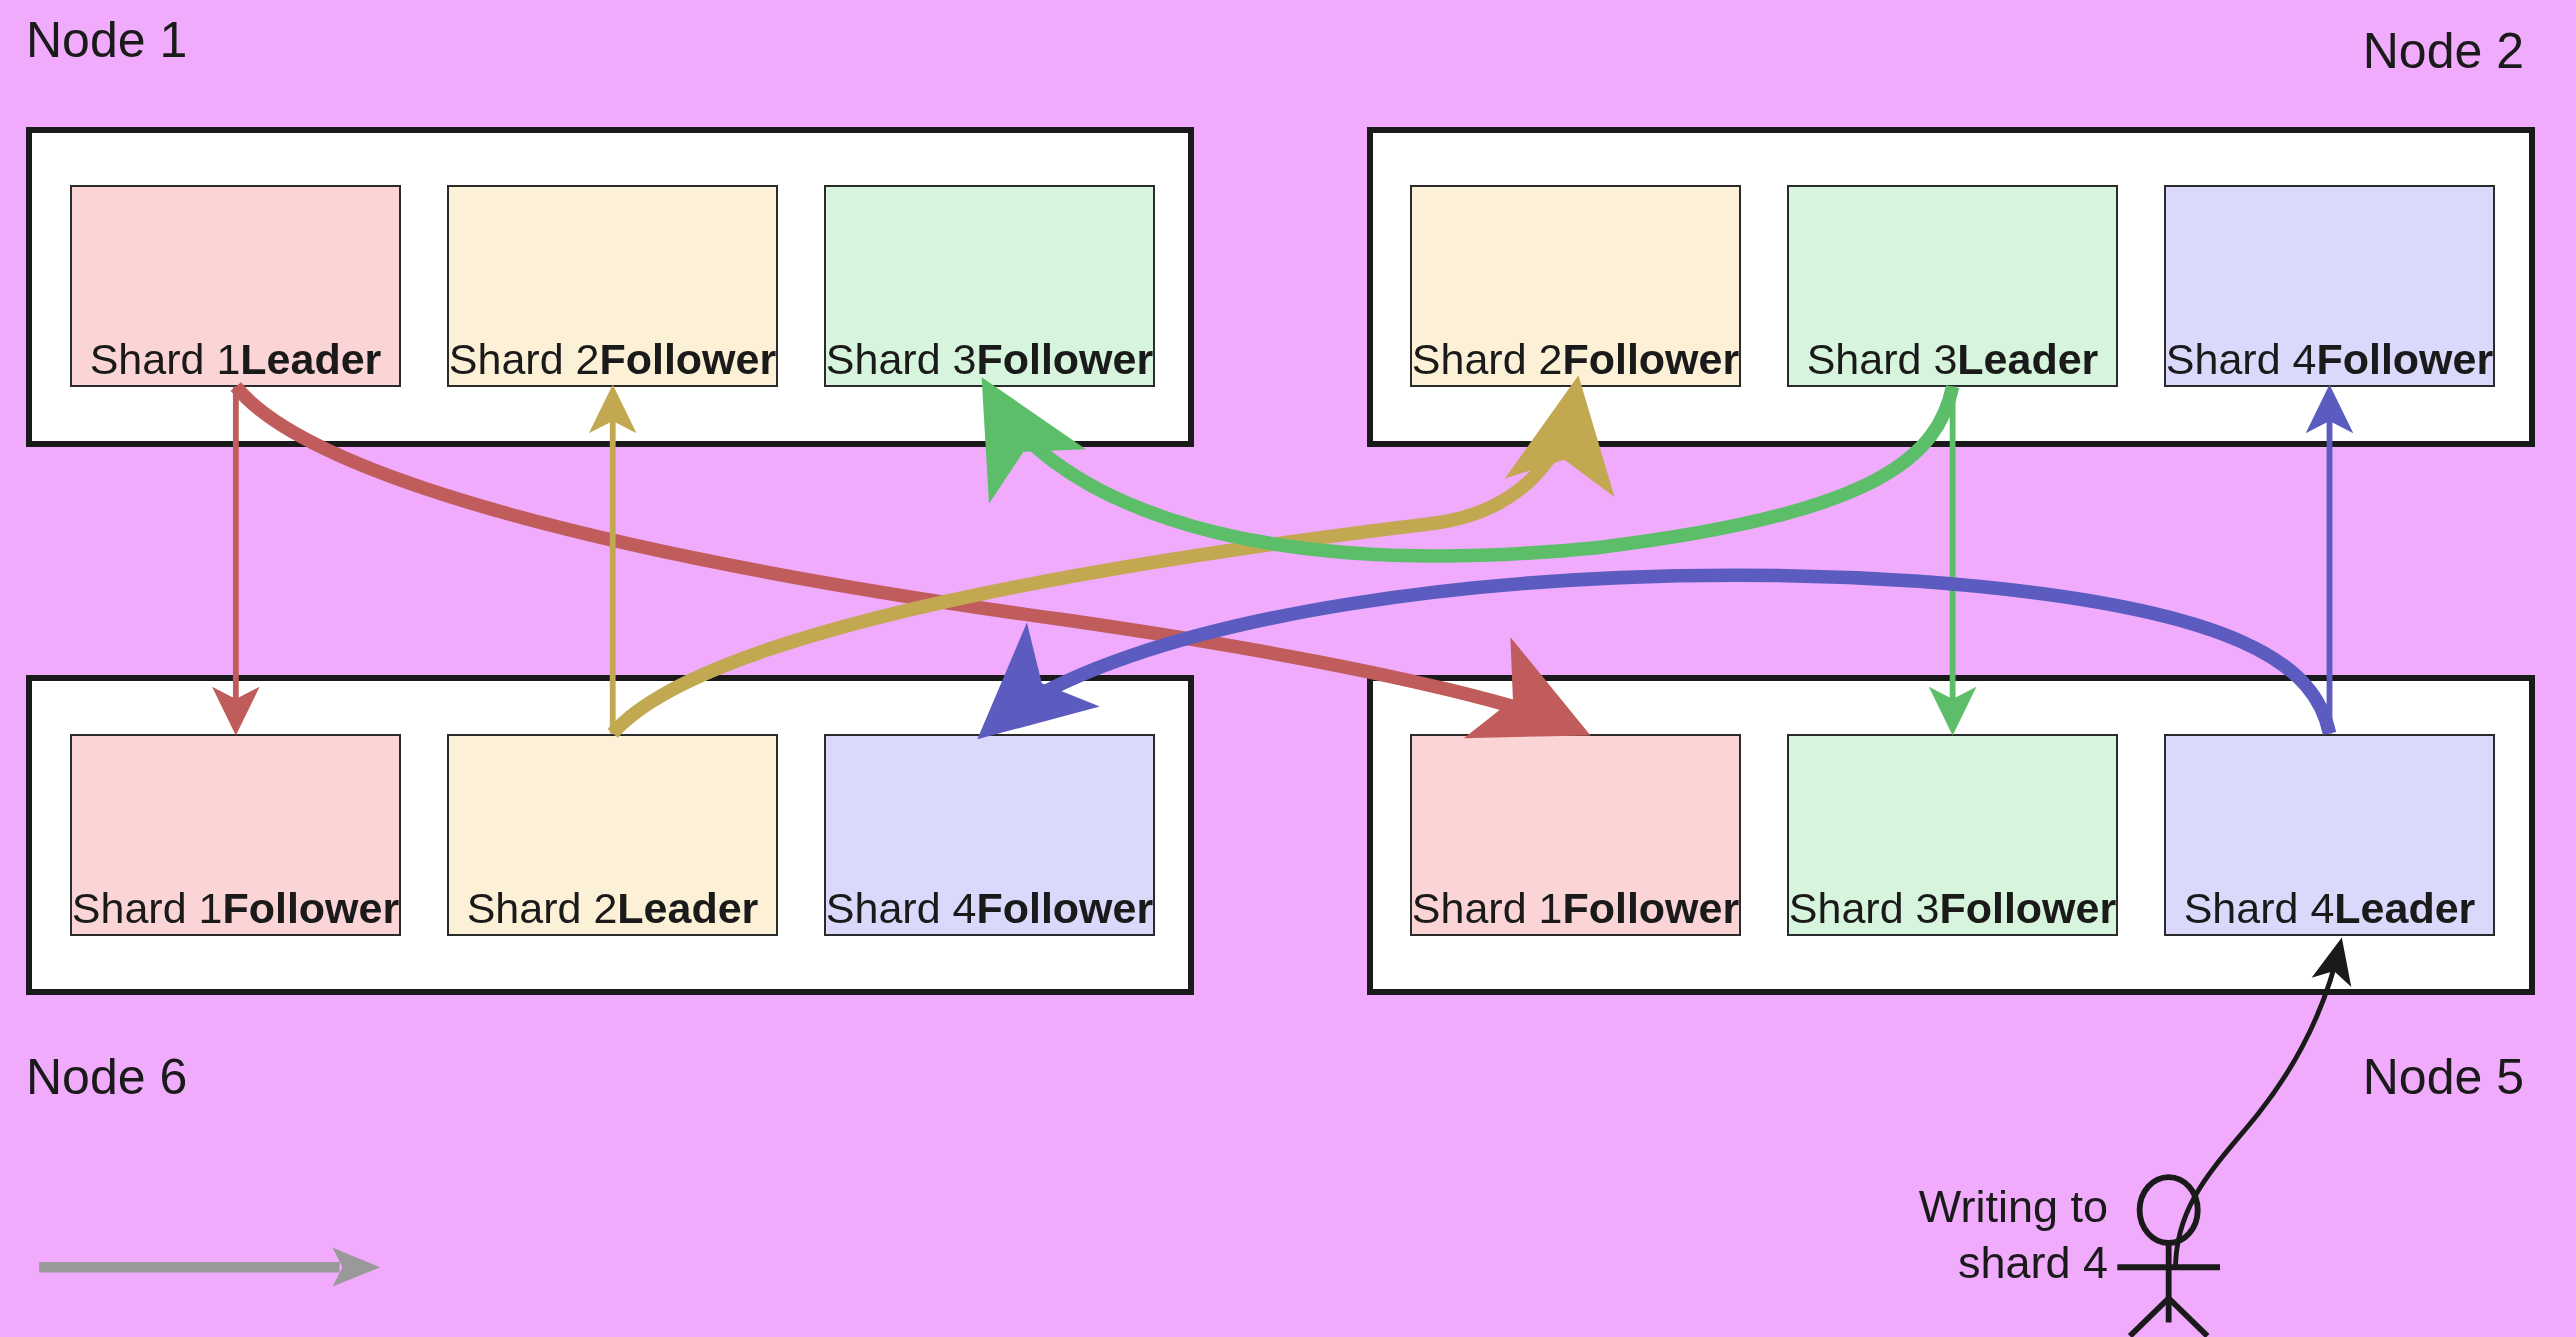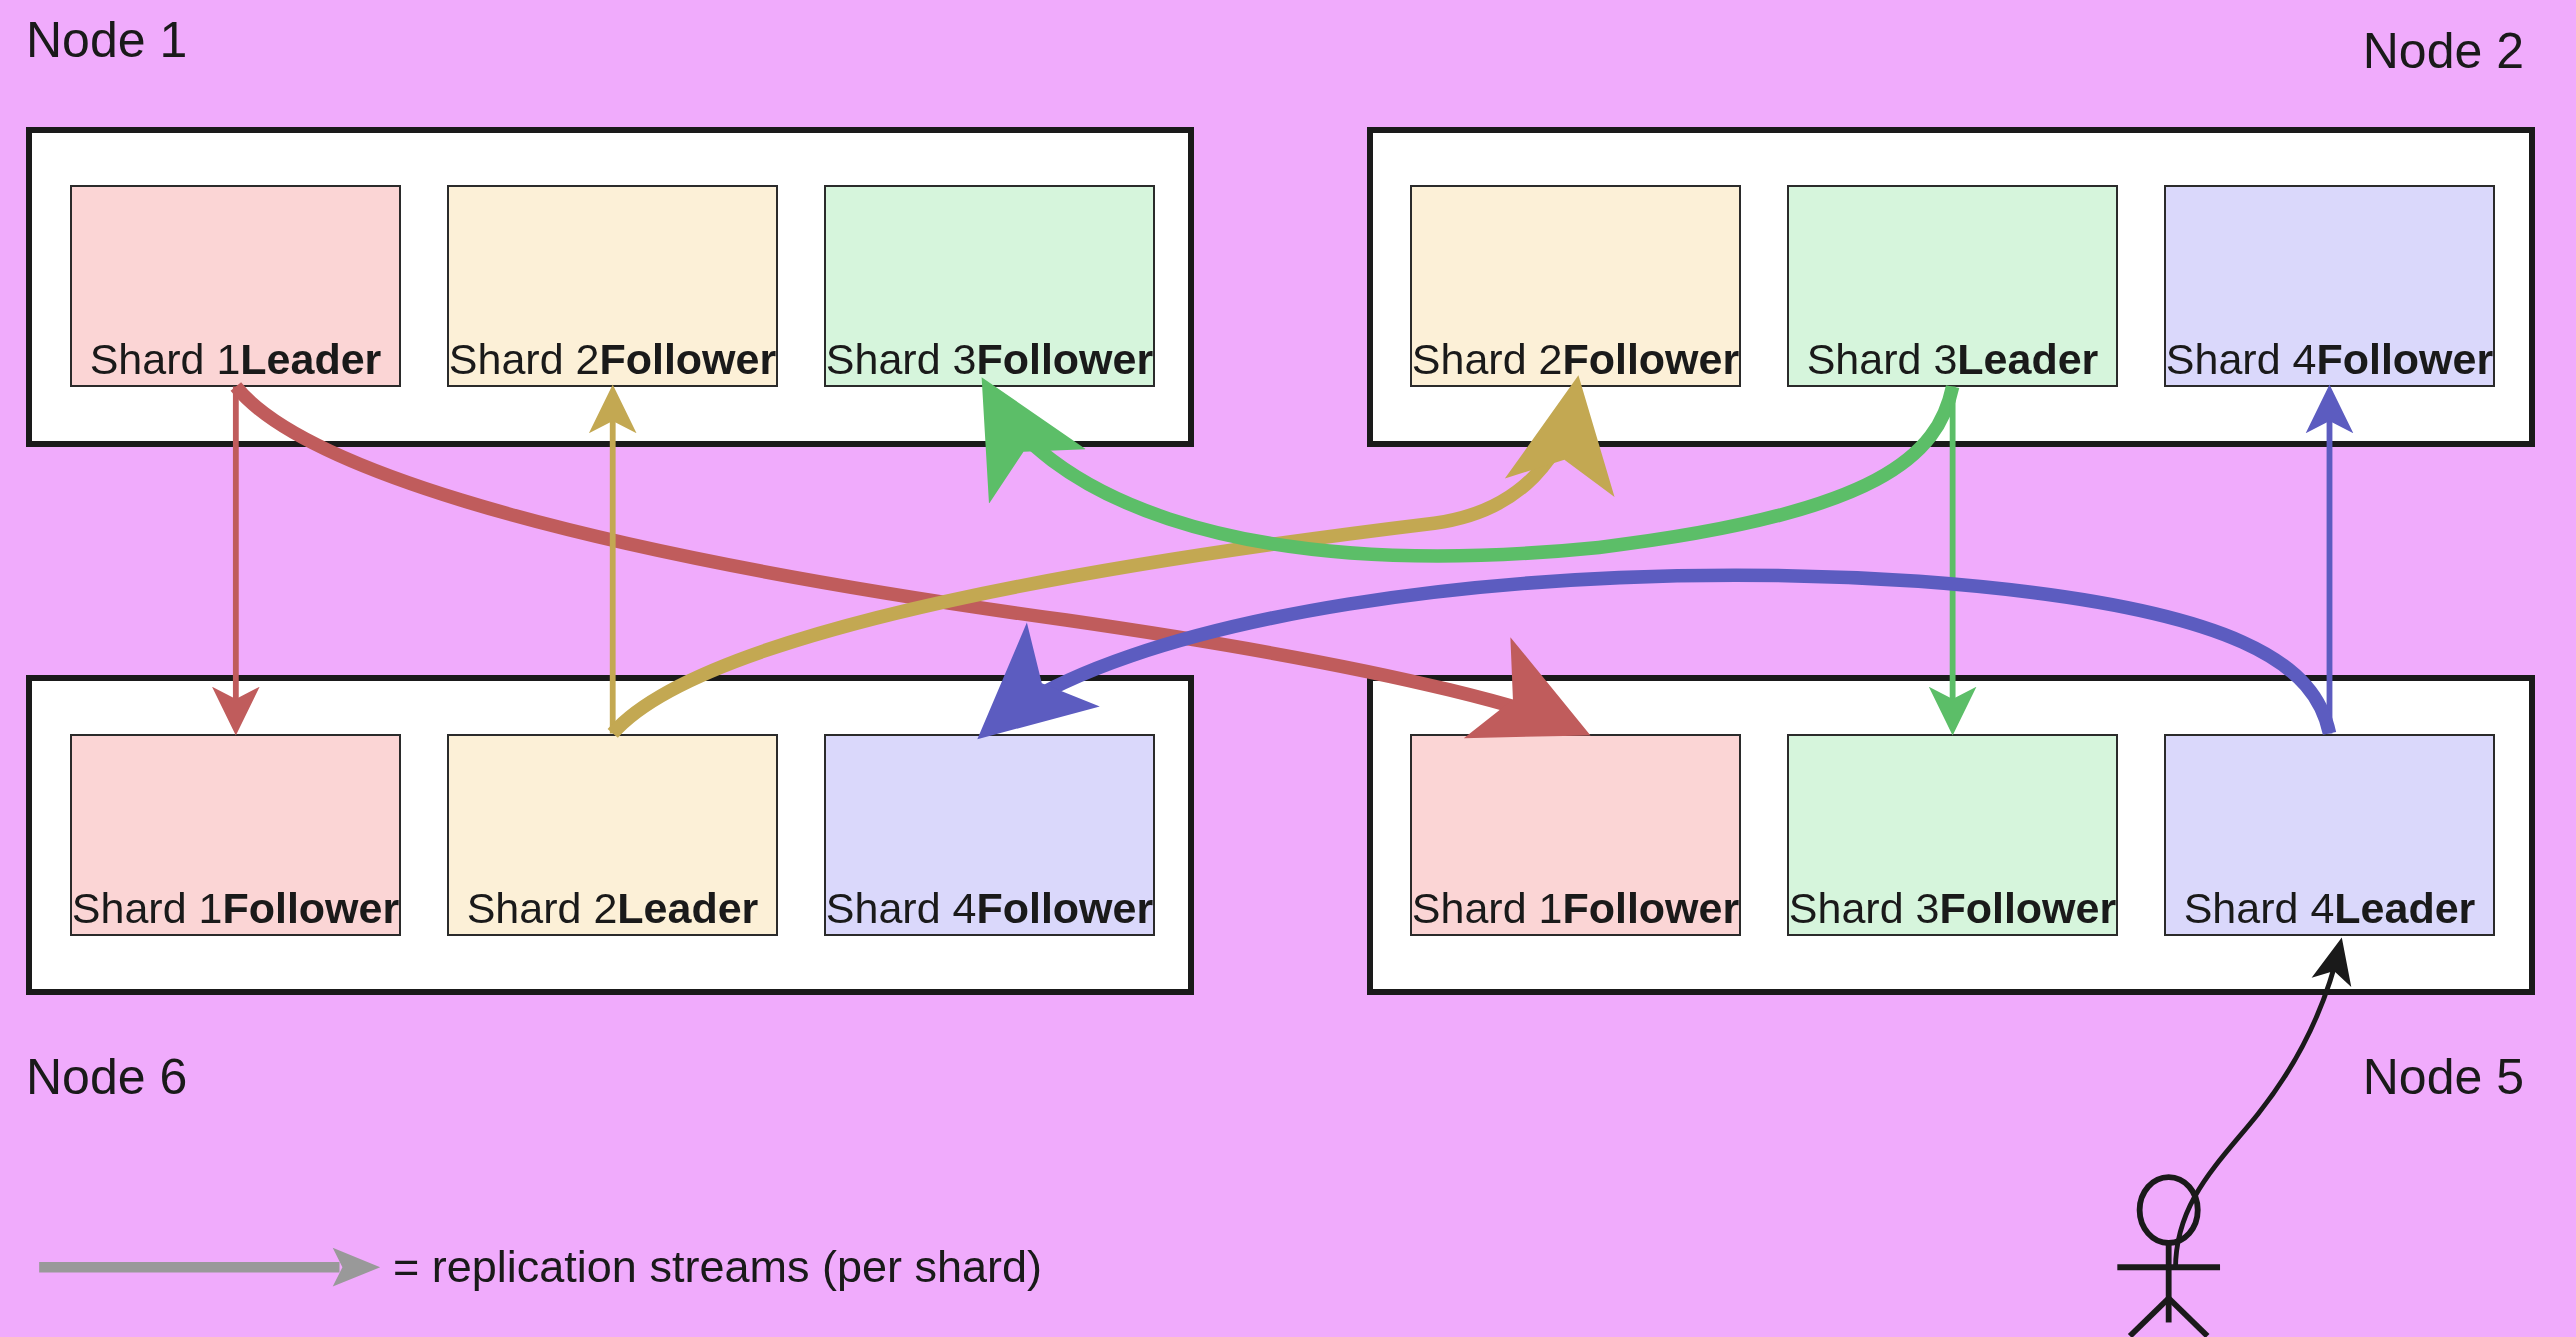--- a/index.html
+++ b/index.html
@@ -199,19 +199,20 @@
       <line x1="2238" y1="1340" x2="2198" y2="1379"></line>
       <line x1="2238" y1="1340" x2="2278" y2="1379"></line>
     </g>
 
     <g>
       <line x1="40" y1="1308" x2="350" y2="1308" stroke="#999999" stroke-width="11"></line>
       <path d="M343,1288 L392,1308 L343,1328 L353,1308 Z" fill="#999999"></path>
     </g>
   </svg>
 
-  <div class="legend" style="left:393px; top:1241px;">
-    <span class="legend-text">= replication streams (per shard)</span>
-  </div>
-
+
+  <div class="actor-caption" style="left:1788px; top:1179px; width:320px;">
+    <div>Writing to</div>
+    <div>shard 4</div>
+  </div>
 
 </div>
 
 
 </body></html>

